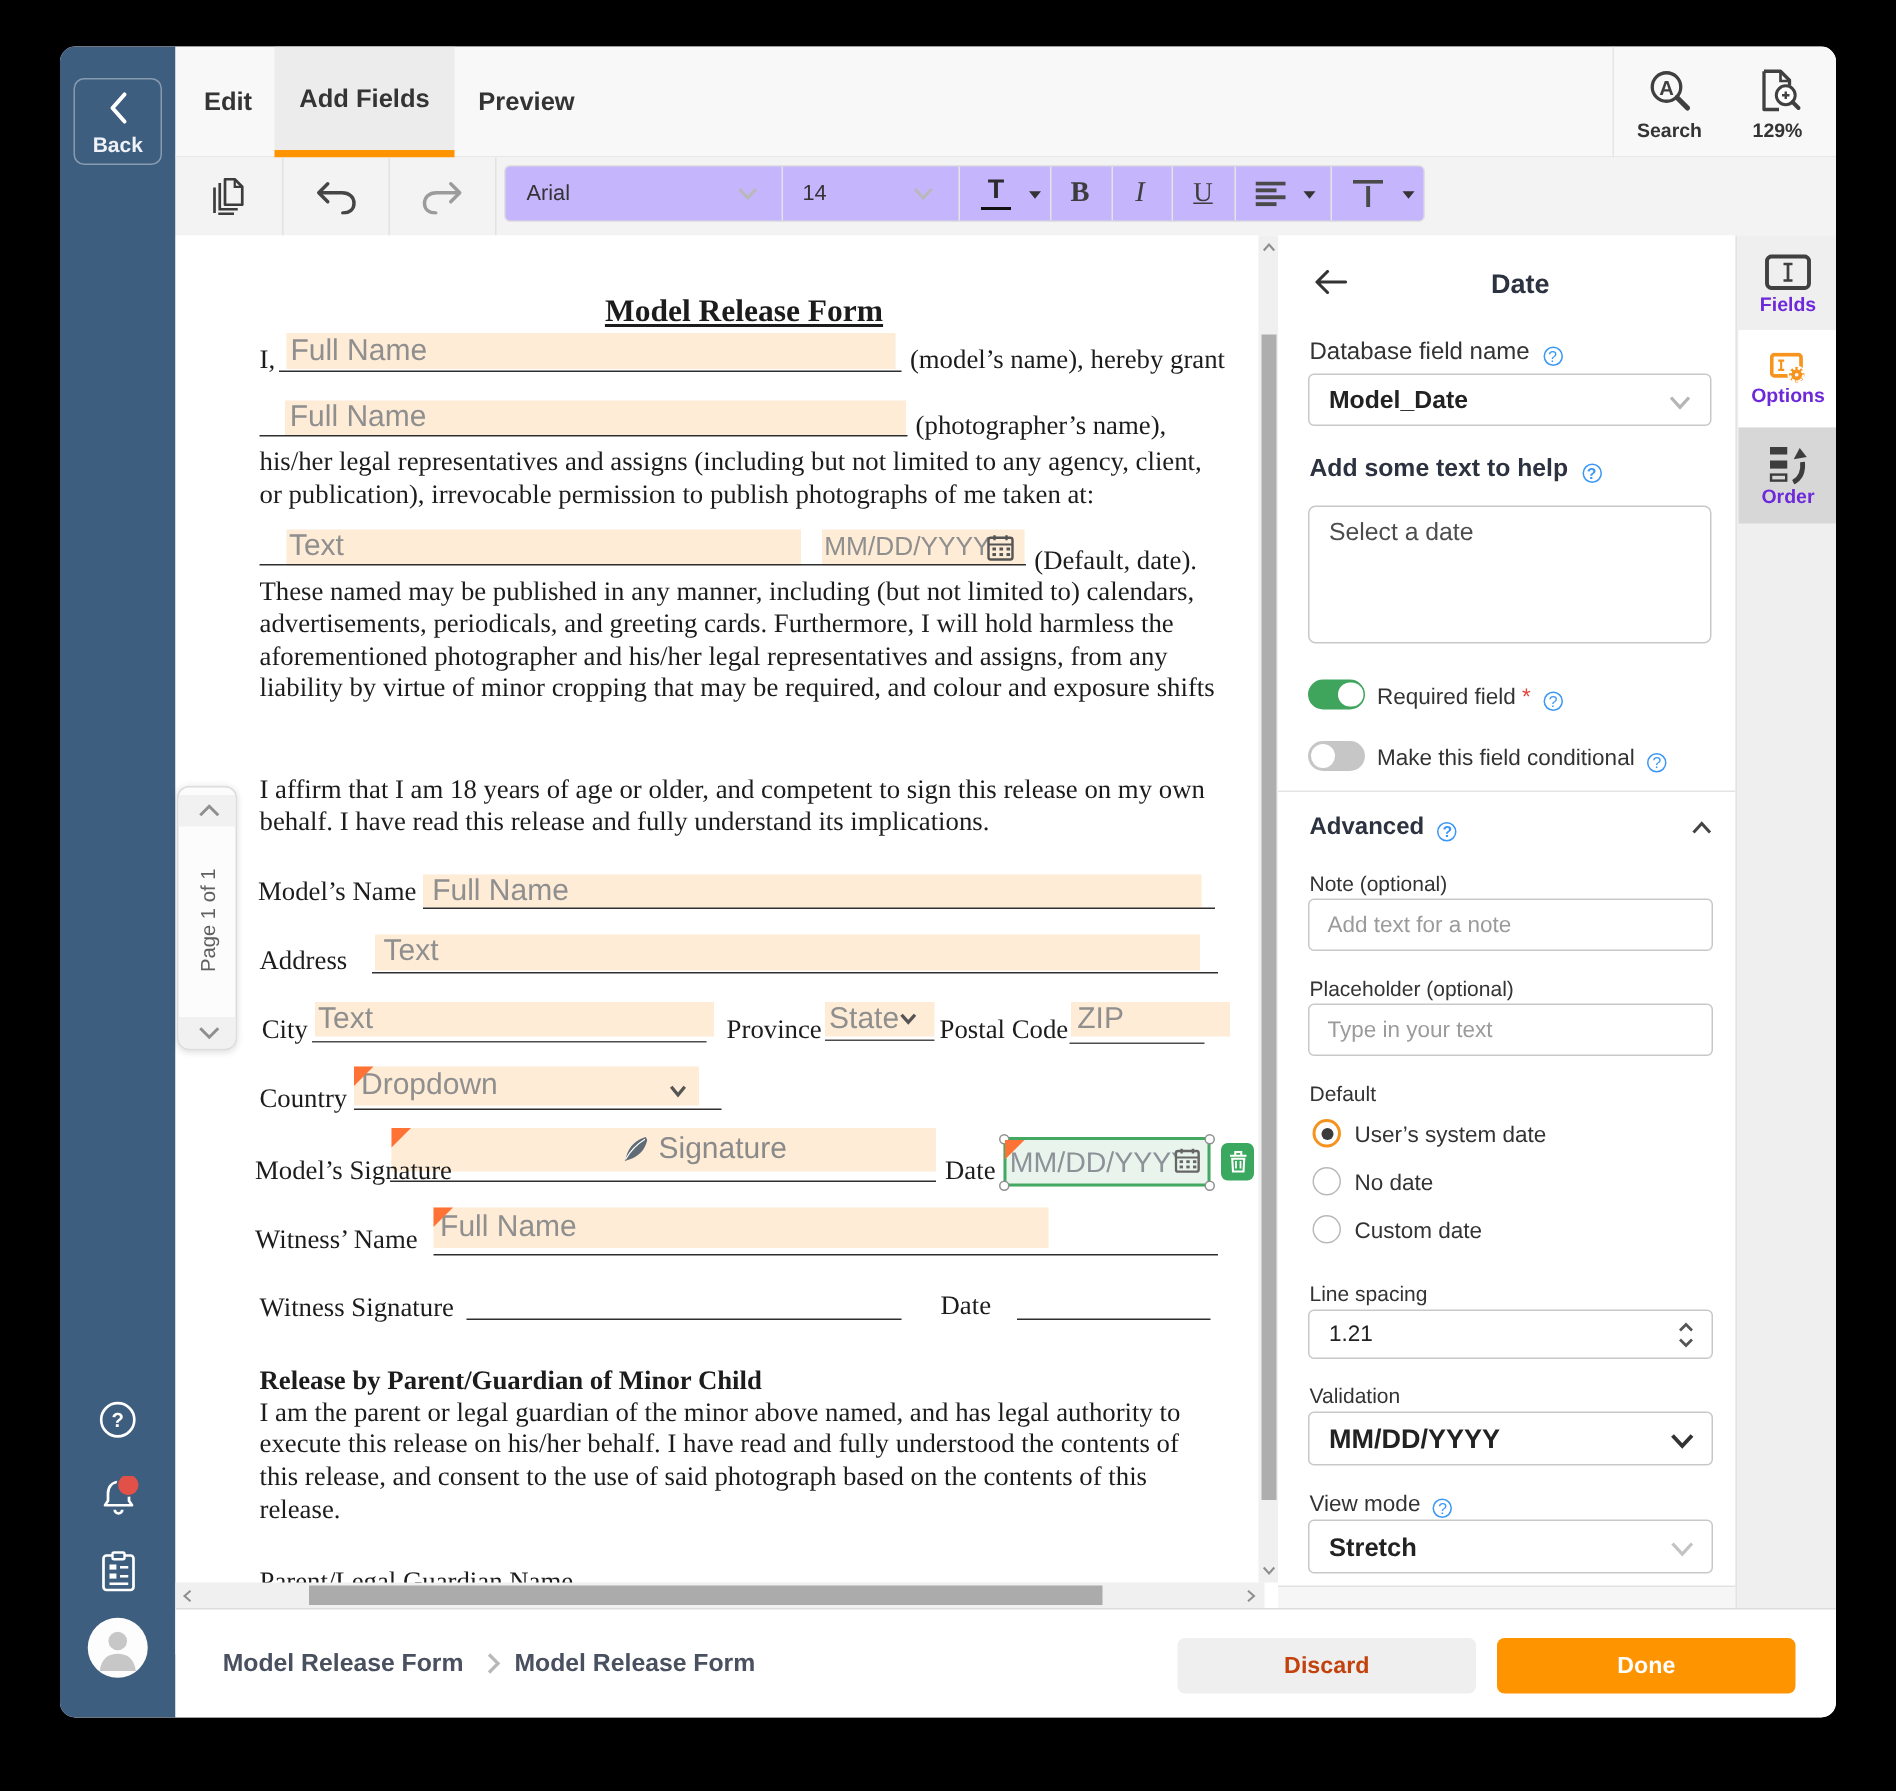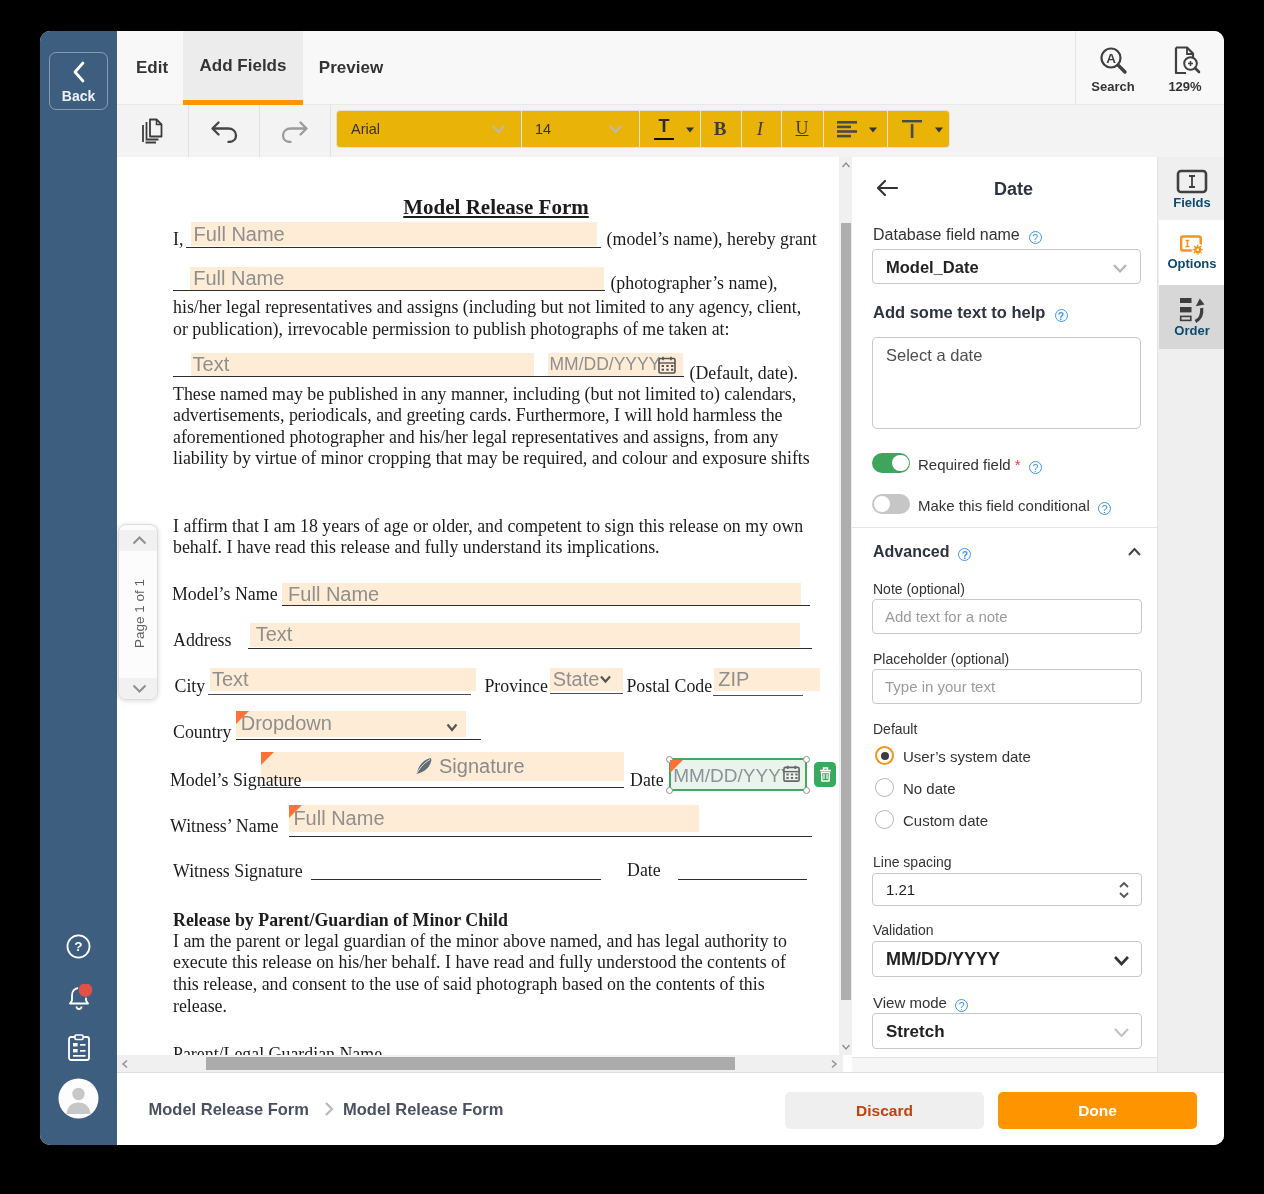--- a/index.html
+++ b/index.html
@@ -15,30 +15,30 @@
   #tabsrow{position:absolute;left:77px;top:0;width:1107px;height:74px;background:#f8f8f8;border-bottom:1px solid #e8e8e8;}
   .tab{position:absolute;top:0;height:74px;line-height:74px;font-size:17px;font-weight:bold;color:#343434;text-align:center;}
   #tab-edit{left:2px;width:66px;}
   #tab-add{left:66px;width:120px;background:#ececec;border-bottom:5.5px solid #ff9300;line-height:69px;}
   #tab-prev{left:186px;width:96px;}
   #srchblk{position:absolute;right:0;top:0;width:149px;height:74px;border-left:1px solid #e5e5e5;}
   .topico{position:absolute;top:14px;width:70px;text-align:center;font-size:13px;font-weight:bold;color:#343434;}
   
   #toolrow{position:absolute;left:77px;top:74px;width:1107px;height:52px;background:#f3f3f3;}
   .tsep{position:absolute;top:0;width:1px;height:52px;background:#e2e2e2;}
-  #fontgroup{position:absolute;left:219px;top:5px;width:614px;height:38px;background:#eab308;border:1px solid #e0e0e0;border-radius:4px;}
+  #fontgroup{position:absolute;left:219px;top:5px;width:614px;height:38px;background:#c4b5fd;border:1px solid #e0e0e0;border-radius:4px;}
   .fgsep{position:absolute;top:0;width:1px;height:36px;background:#e4e4e4;}
   
   #docarea{position:absolute;left:77px;top:126px;width:722px;height:946px;background:#fff;overflow:hidden;}
   #vscroll{position:absolute;left:799px;top:126px;width:13px;height:898px;background:#f0f0f0;}
   #hscroll{position:absolute;left:77px;top:1024px;width:726px;height:17px;background:#f0f0f0;}
   #panel{position:absolute;left:812px;top:126px;width:305px;height:915px;background:#fff;overflow:hidden;}
   #panelsb{position:absolute;left:812px;top:1026px;width:305px;height:15px;background:#f6f6f6;border-top:1px solid #e3e3e3;}
   #rsidebar{position:absolute;left:1117px;top:126px;width:67px;height:915px;background:#efefef;border-left:1px solid #e3e3e3;}
-  .rtab{position:absolute;left:1px;width:66px;text-align:center;font-size:13px;font-weight:bold;color:#0c4a6e;}
+  .rtab{position:absolute;left:1px;width:66px;text-align:center;font-size:13px;font-weight:bold;color:#6d28d9;}
   
   #bottombar{position:absolute;left:77px;top:1041px;width:1107px;height:73px;background:#fff;border-top:1px solid #ddd;}
   
   .doc{font-family:"Liberation Serif",serif;font-size:17.85px;color:#1c1c1c;white-space:nowrap;}
   .fld{position:absolute;background:#feecd6;color:#8f8f8f;font-size:20px;white-space:nowrap;overflow:hidden;}
   .uline{position:absolute;height:0;border-bottom:1.9px solid #2e2e2e;}
   
   .plabel{position:absolute;font-size:14.5px;color:#333;white-space:nowrap;}
   .pbold{font-weight:bold;color:#2c3240;}
   .pinput{position:absolute;background:#fff;border:1px solid #c8c8c8;border-radius:4px;}

